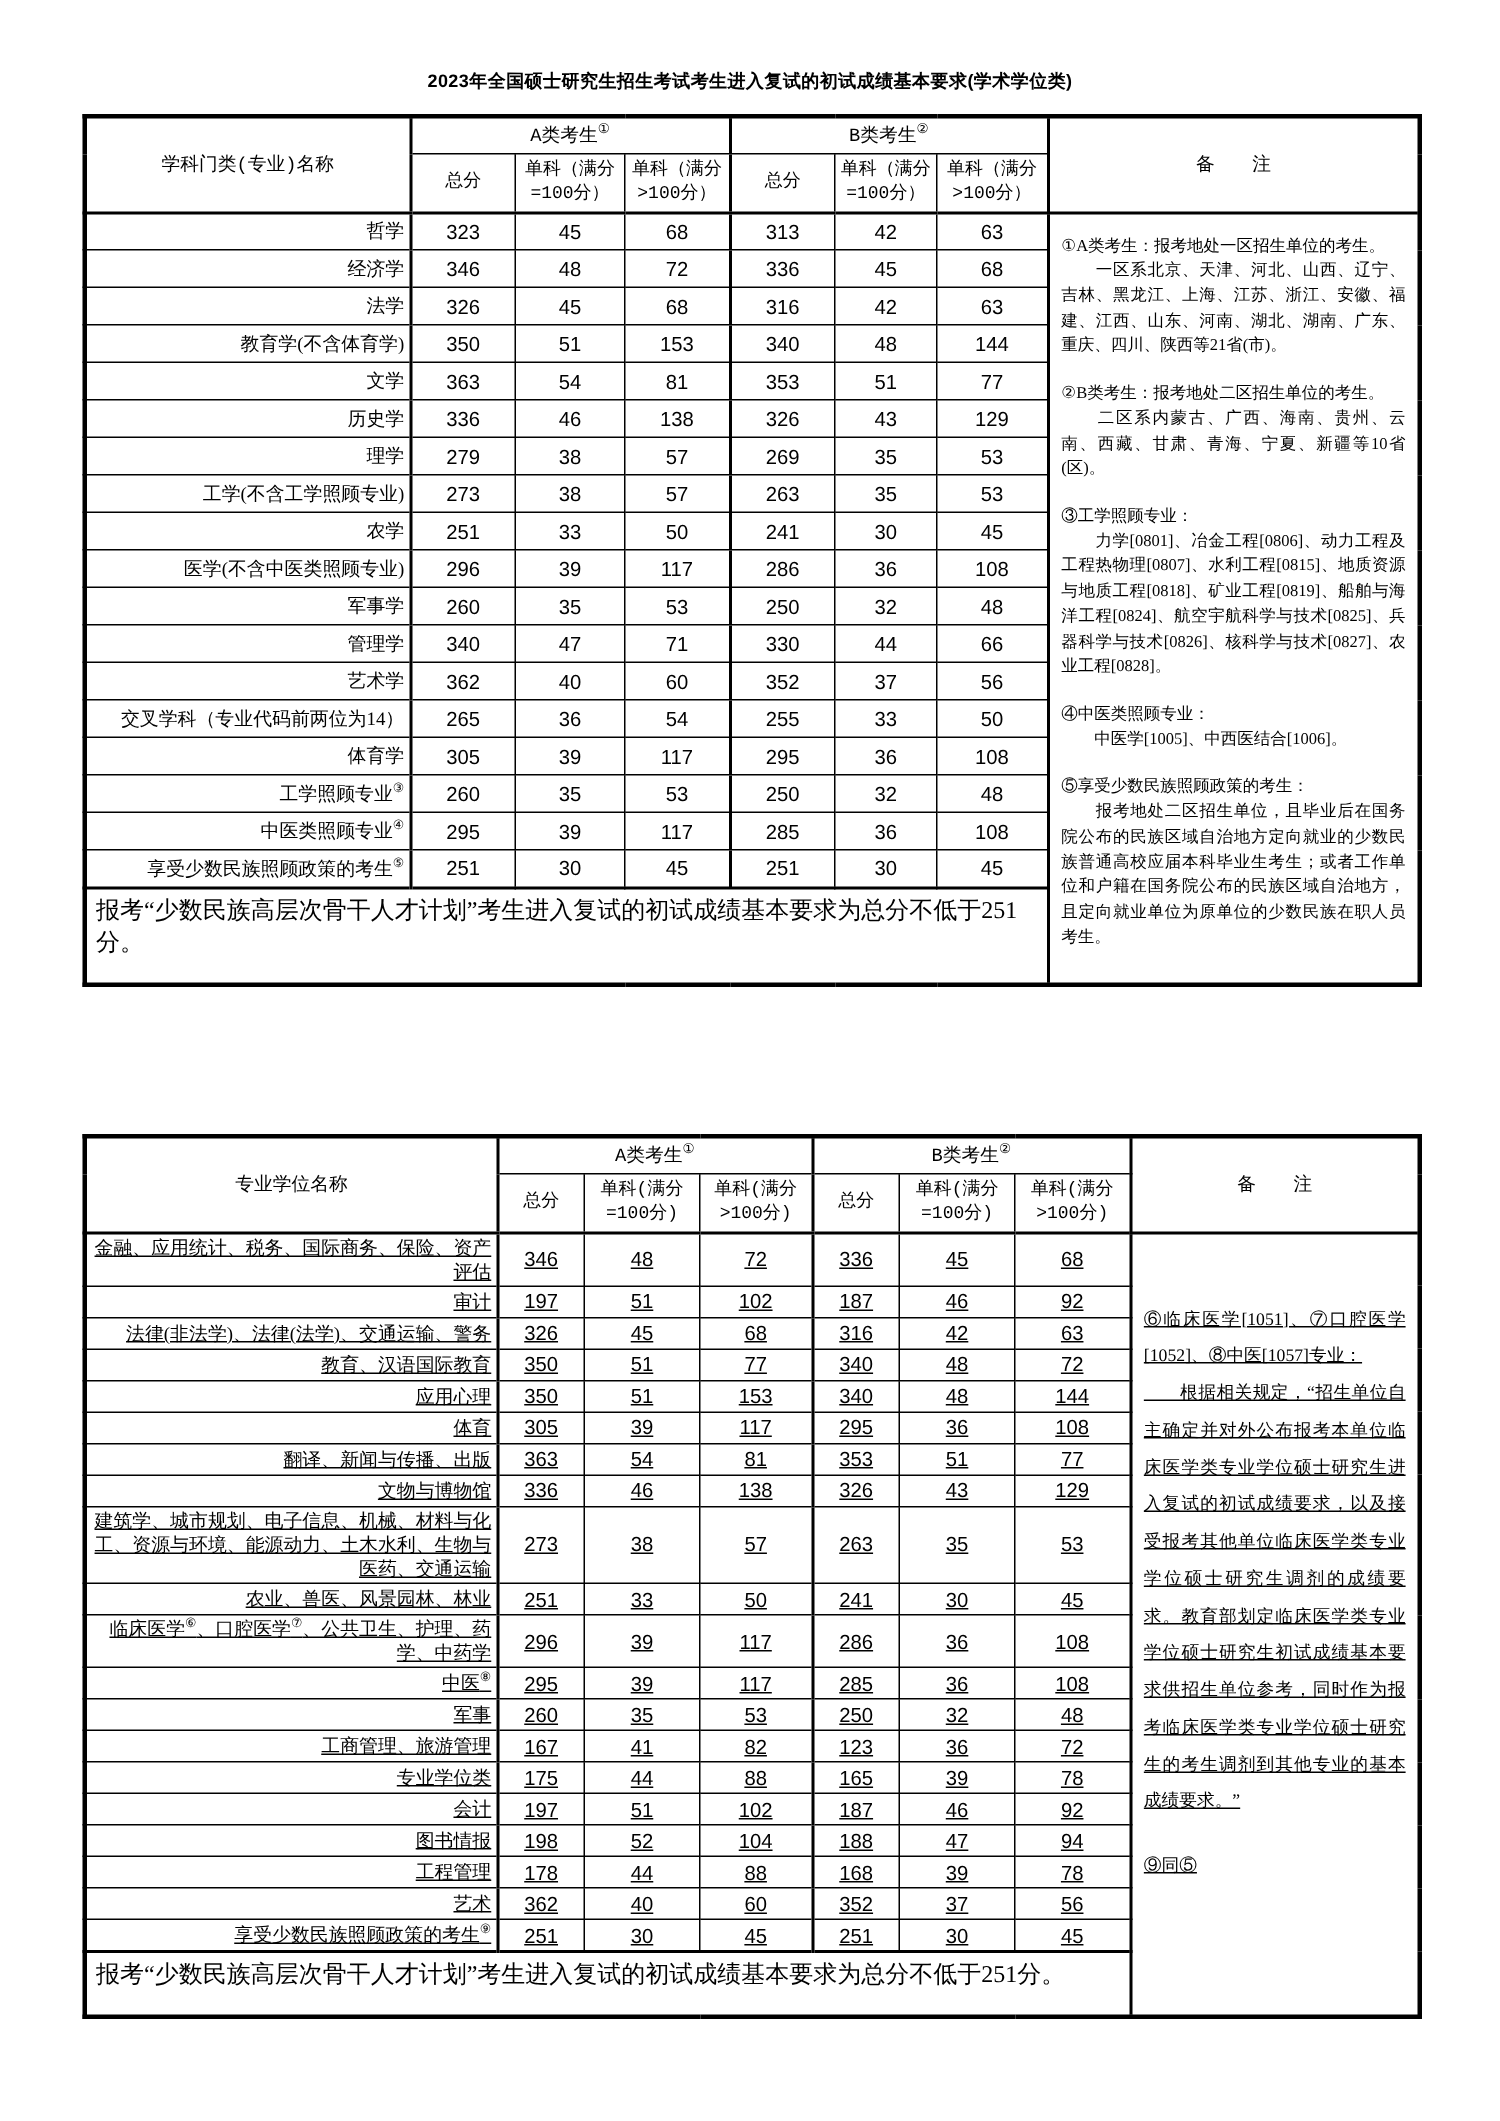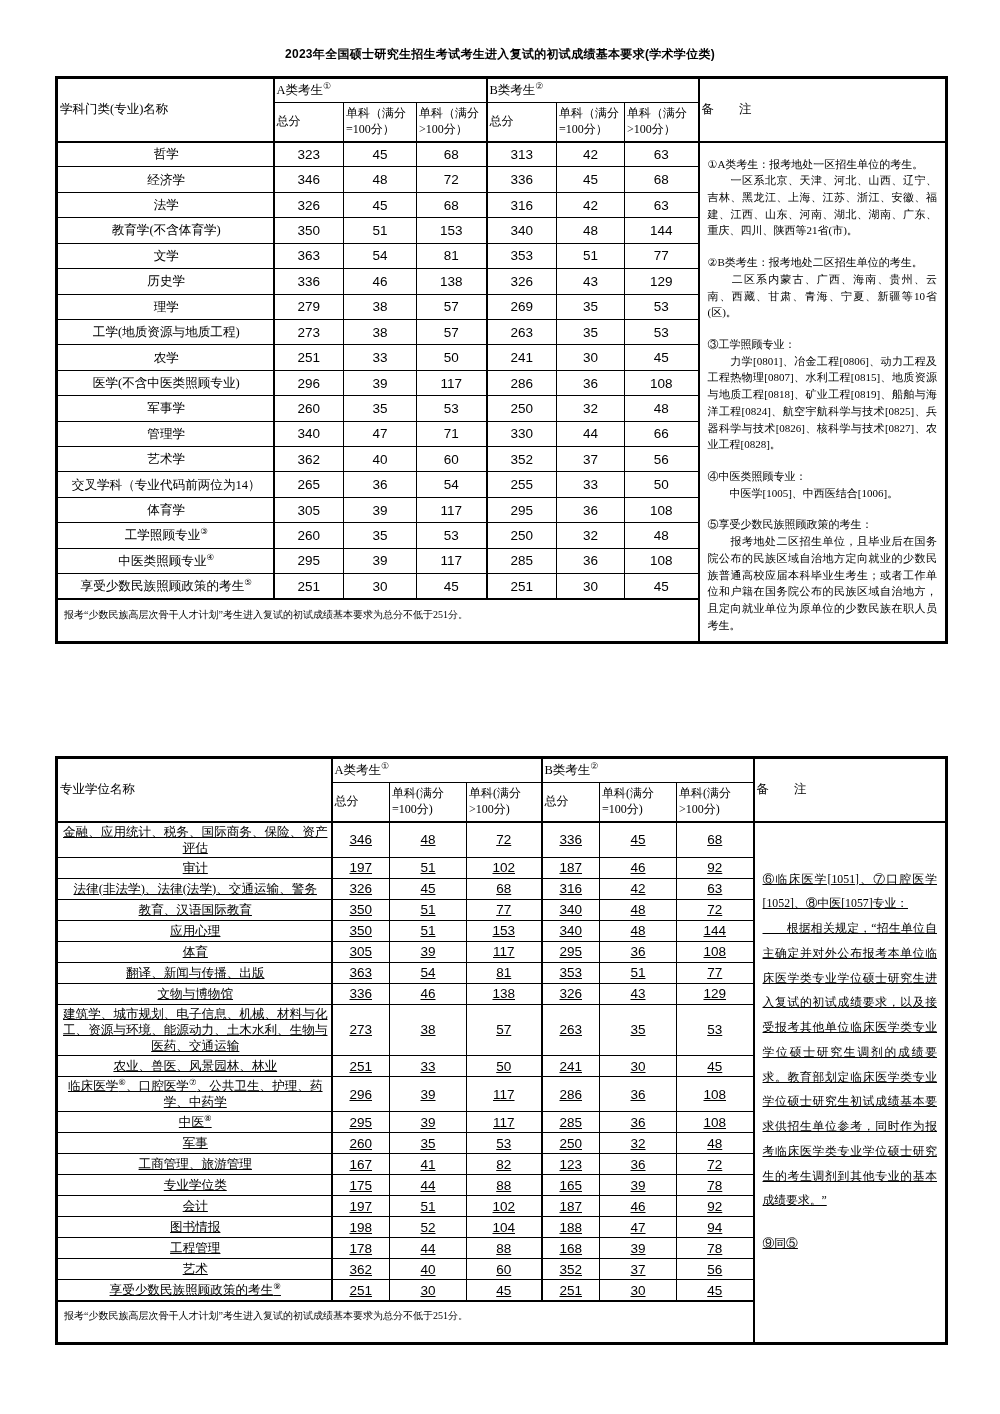--- a/index.html
+++ b/index.html
@@ -16,48 +16,48 @@
   .doc-title {
     text-align:center; margin:0 0 13px 0;
     font-family:"Liberation Sans", sans-serif;
     font-weight:700; font-size:12px; letter-spacing:0.3px;
   }
   table {
     border-collapse:collapse; table-layout:fixed;
     width:890px; border:3px solid #000;
   }
   th, td { border:1px solid #000; overflow:hidden; }
-  thead th { font-weight:normal; font-size:12.5px; text-align:left; padding:0 2px; }
+  thead th { font-weight:normal; font-size:12.5px; text-align:center; padding:0 2px;font-family:Liberation Mono, monospace; }
   thead .grp-row th { height:25px; }
   thead .sub-row th { height:39px; line-height:1.3; font-size:12px; }
   thead .sub-row th, thead th.rowspan2 { border-bottom:2px solid #000; }
   .b-l2 { border-left:2px solid #000; }
   td.lbl {
     font-size:12.6px; line-height:1.28; padding:1px 3px 1px 5px;
-    text-align:center; vertical-align:middle;
+    text-align:right; vertical-align:middle;
   }
   td.num {
     font-family:"Liberation Sans", sans-serif;
     font-size:13.5px; text-align:center; vertical-align:middle;
   }
   #t1 tbody tr.data-row { height:25px; }
   #t2 tbody tr.data-row { height:21px;text-decoration:underline; }
   sup { font-size:8.5px; vertical-align:super; line-height:0; }
   thead sup { font-size:9px; }
   td.remarks {
     vertical-align:top; border-left:2px solid #000;
     padding:13px 8px 8px 8px; font-size:11px;
   }
   td.remarks p { margin:0; line-height:1.52; text-align:justify; white-space:pre-wrap; }
   td.remarks p.gap { height:15px; }
   #t2 td.remarks { padding-top:44px; font-size:11.8px; }
   #t2 td.remarks p { line-height:2.1; }
   #t2 td.remarks p.gap { height:18px; }
   td.footer-cell {
-    border-top:2px solid #000; font-size:10px;
+    border-top:2px solid #000; font-size:16px;
     padding:4px 6px 16px 6px; vertical-align:middle; height:43px;
   }
 </style>
 </head>
 <body>
 
 <section class="sec" id="sec1">
   <h1 class="doc-title">2023年全国硕士研究生招生考试考生进入复试的初试成绩基本要求(学术学位类)</h1>
   <table id="t1">
     <colgroup id="t1-cols">
@@ -160,21 +160,21 @@
         <tr class="data-row">
           <td class="lbl">理学</td>
           <td class="num b-l2">279</td>
           <td class="num">38</td>
           <td class="num">57</td>
           <td class="num b-l2">269</td>
           <td class="num">35</td>
           <td class="num">53</td>
         </tr>
         <tr class="data-row">
-          <td class="lbl">工学(地质资源与地质工程)</td>
+          <td class="lbl">工学(不含工学照顾专业)</td>
           <td class="num b-l2">273</td>
           <td class="num">38</td>
           <td class="num">57</td>
           <td class="num b-l2">263</td>
           <td class="num">35</td>
           <td class="num">53</td>
         </tr>
         <tr class="data-row">
           <td class="lbl">农学</td>
           <td class="num b-l2">251</td>

